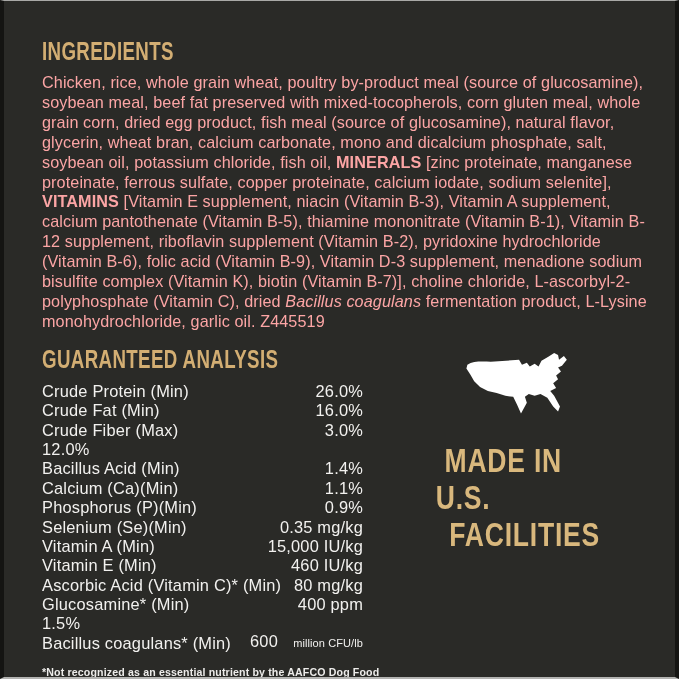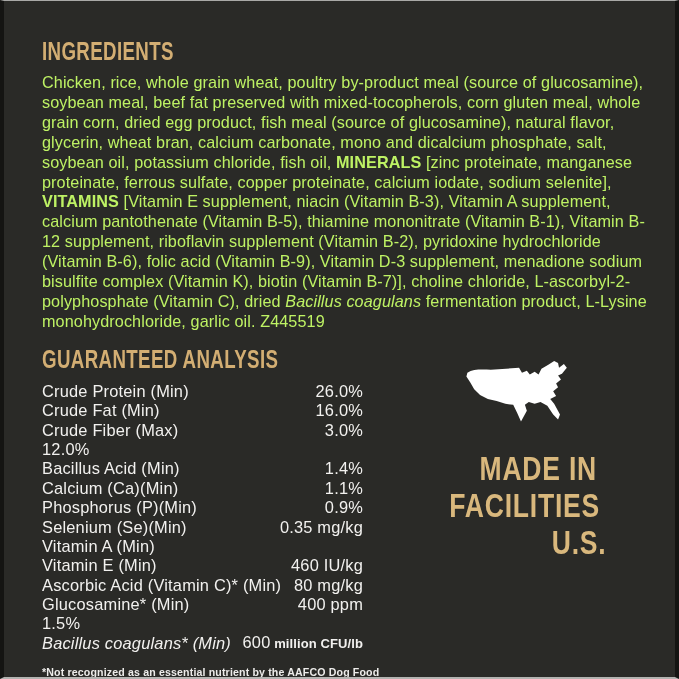--- a/index.html
+++ b/index.html
@@ -26,48 +26,48 @@
     letter-spacing:.5px;
     white-space:nowrap;
   }
   .cond{display:inline-block;transform:scaleX(.72);transform-origin:0 50%;}
   .ing-text{
     margin:8px 0 0 0;
     width:614px;
     font-size:16.2px;
     line-height:19.9px;
     letter-spacing:.1px;
-    color:#bef264;
+    color:#fca5a5;
   }
   .ing-text .b{font-weight:700;}
   .ing-text .i{font-style:italic;}
   .ga-heading{margin-top:14px;}
   .ga-table{margin-top:9px;width:321px;}
   .ga-row{
     display:flex;justify-content:space-between;align-items:flex-end;
     width:321px;height:19.4px;
     font-size:16.4px;line-height:19.4px;
     white-space:nowrap;
   }
   .ga-name{letter-spacing:.2px;}
-  .ga-name.it{font-style:italic;}
+  .ga-name.it{}
   .ga-value{text-align:right;letter-spacing:.2px;}
-  .v-small{font-size:13px;font-weight:700;letter-spacing:.1px;}
+  .v-small{font-size:11px;font-weight:400;letter-spacing:.1px;padding-left:12px;}
   .footnote{
     margin:13px 0 0 0;
     font-size:10.6px;
     font-weight:700;
     letter-spacing:.15px;
     color:#edecea;
     width:350px;
   }
   .made-col{
     position:absolute;
-    left:424px;top:358px;width:186px;
-    text-align:right;
+    left:424px;top:350px;width:186px;
+    text-align:left;
   }
   .usa-map{width:116px;height:78px;display:block;margin:0 auto;}
   .made-text{margin-top:13px;color:#d9b87d;font-weight:800;}
   .made-line{font-size:34px;line-height:37px;letter-spacing:1px;}
   .cond-c{display:inline-block;transform:scaleX(.78);transform-origin:50% 50%;white-space:nowrap;}
 </style>
 </head>
 <body>
 
 <div class="label">
@@ -108,20 +108,21 @@
           <div class="ga-row">
             <span class="ga-name">Phosphorus (P)(Min)</span>
             <span class="ga-value">0.9%</span>
           </div>
           <div class="ga-row">
             <span class="ga-name">Selenium (Se)(Min)</span>
             <span class="ga-value">0.35 mg/kg</span>
           </div>
           <div class="ga-row">
             <span class="ga-name">Vitamin A (Min)</span>
+            <span class="ga-value">15,000 IU/kg</span>
           </div>
           <div class="ga-row">
             <span class="ga-name">Vitamin E (Min)</span>
             <span class="ga-value">460 IU/kg</span>
           </div>
           <div class="ga-row">
             <span class="ga-name">Ascorbic Acid (Vitamin C)* (Min)</span>
             <span class="ga-value">80 mg/kg</span>
           </div>
           <div class="ga-row">
@@ -150,18 +151,18 @@
         L60 14 L65 12 L68 16 L73 13 L77 16 L80 10
         L87 6 L93 2 L97 4 L98 9 L103 5 L106 9 L101 15
         L97 17 L100 21 L95 25 L97 29 L92 33 L95 38 L89 41
         L93 46 L99 57 L97 62 L92 57 L86 48 L79 44
         L73 46 L67 44 L63 47 L65 53 L59 64 L55 55 L51 47
         L43 46 L34 43 L25 41 L17 37 L11 31
         L7 24 L3 18 Z"></path>
     </svg>
     <div class="made-text">
       <div class="made-line"><span class="cond-c">MADE IN</span></div>
+      <div class="made-line"><span class="cond-c">U.S.</span></div>
       <div class="made-line"><span class="cond-c">FACILITIES</span></div>
-      <div class="made-line"><span class="cond-c">U.S.</span></div>
     </div>
   </div>
 
 </div>
 
 </body></html>

